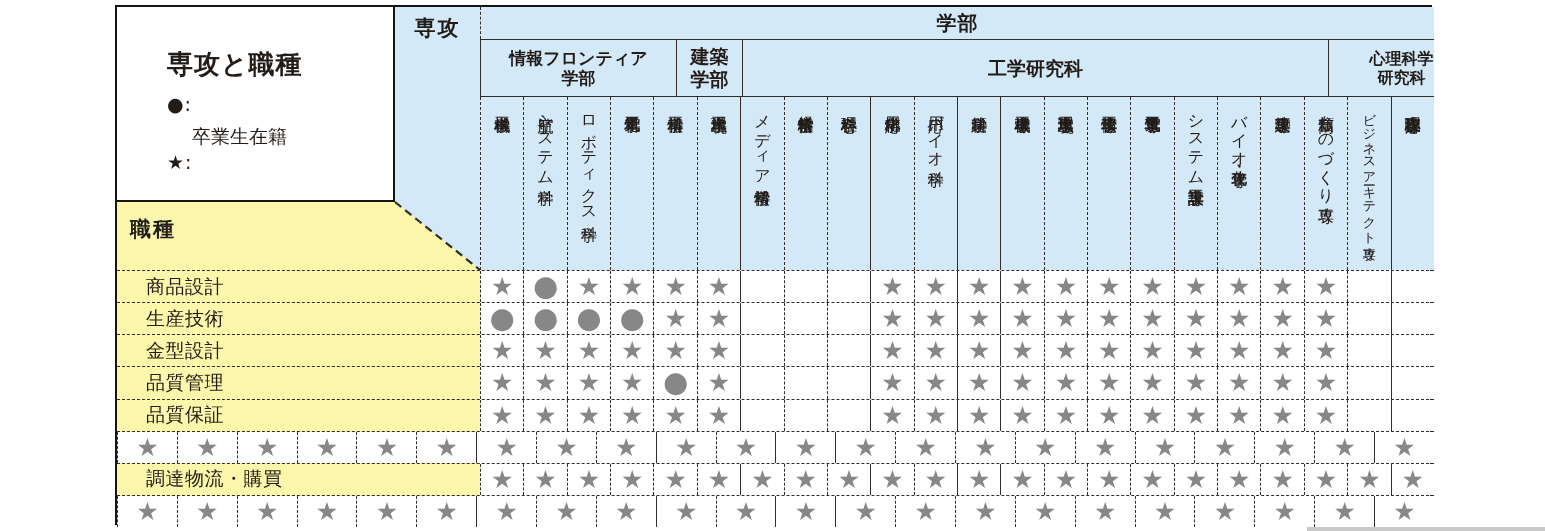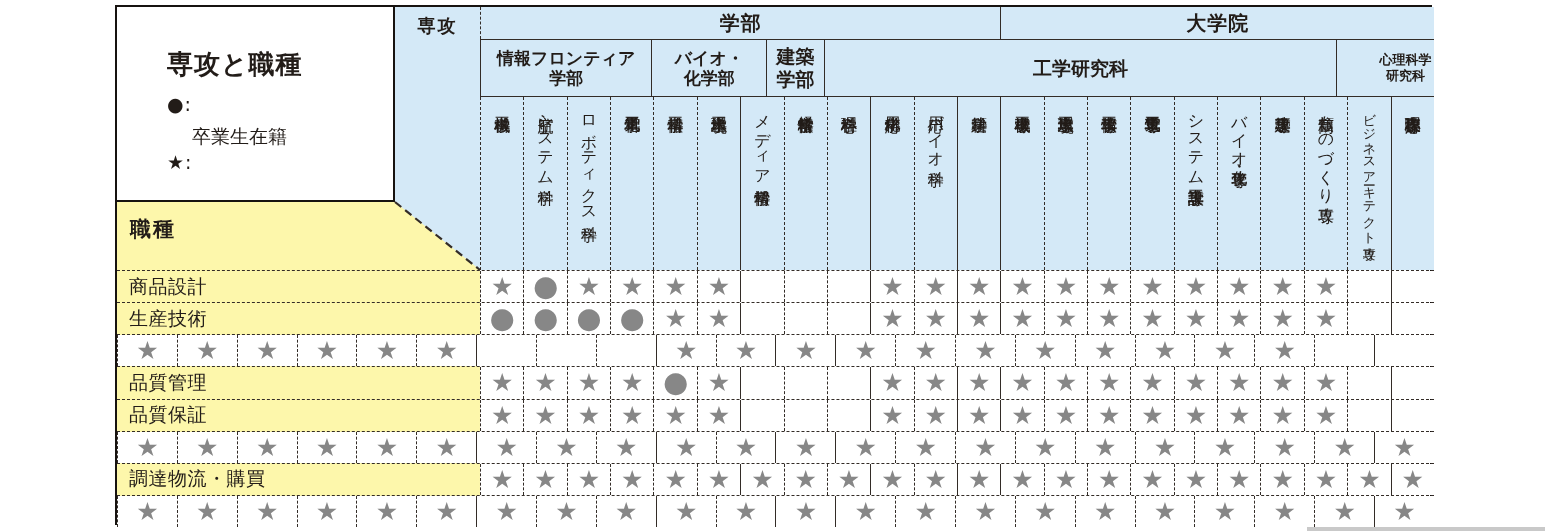--- a/index.html
+++ b/index.html
@@ -69,21 +69,21 @@
     font-weight: 500;
   }
   .legend-item .sym { flex: 0 0 auto; }
   .legend-item .sep { flex: 0 0 auto; padding: 0 1px; }
   .legend-item .lbl { flex: 0 1 auto; max-width: 140px; margin-top: 32px; }
   .corner-top {
     position: absolute;
     left: 278px; top: 7px;
     width: 85px;
     text-align: center;
-    font-size: 18px;
+    font-size: 21px;
     font-weight: bold;
     letter-spacing: 2px;
   }
   .corner-left {
     position: absolute;
     left: 13px; top: 208px;
     font-size: 21px;
     font-weight: bold;
     letter-spacing: 2px;
   }
@@ -131,21 +131,21 @@
   .trow {
     flex: 1 1 0;
     display: flex;
     border-top: 1.5px dashed var(--line);
     align-items: stretch;
   }
   .rowlabel {
     flex: 0 0 363px;
     display: flex;
     align-items: center;
-    padding-left: 12px;
+    padding-left: 29px;
     font-size: 19px;
     font-weight: 500;
     letter-spacing: 0.5px;
   }
   .mcell {
     flex: 1 1 0;
     display: flex;
     align-items: center;
     justify-content: center;
     background: #ffffff;
@@ -184,31 +184,28 @@
             <span class="sep">:</span>
           </div>
         </div>
     </div>
 
     <div class="corner-top">専攻</div>
     <div class="corner-left">職種</div>
 
     <div class="lvl1" id="lvl1">
         <div class="h1cell dashL" style="flex: 12 1 0px;">学部</div>
-        <div class="h1cell solidL" style="flex: 10 1 0px;">大学院</div>
       </div>
     <div class="lvl2" id="lvl2">
         <div class="h2cell solidL" style="flex: 3 1 0px;">情報フロンティア
 学部</div>
-        <div class="h2cell solidL" style="flex: 2 1 0px;">バイオ・
-化学部</div>
         <div class="h2cell solidL" style="flex: 1 1 0px; font-size: 19px;">建築
 学部</div>
         <div class="h2cell solidL" style="flex: 9 1 0px; font-size: 19px;">工学研究科</div>
-        <div class="h2cell solidL" style="flex: 1 1 0px; font-size: 13px; padding-left: 40px;">心理科学
+        <div class="h2cell solidL" style="flex: 1 1 0px; font-size: 16px; padding-left: 40px;">心理科学
 研究科</div>
       </div>
     <div class="colheads" id="colheads">
         <div class="colcell dashL">
           <span style="font-size: 16px;">機械工学科</span>
         </div>
         <div class="colcell dashL">
           <span style="font-size: 16px;">航空システム学科</span>
         </div>
         <div class="colcell dashL">
@@ -385,20 +382,21 @@
           <div class="mcell dashL">
             <span class="m-star">★</span>
           </div>
           <div class="mcell dashL">
             <span class="m-star">★</span>
           </div>
           <div class="mcell dashL"></div>
           <div class="mcell solidL"></div>
         </div>
         <div class="trow">
+          <div class="rowlabel">金型設計</div>
           <div class="mcell dashL">
             <span class="m-star">★</span>
           </div>
           <div class="mcell dashL">
             <span class="m-star">★</span>
           </div>
           <div class="mcell dashL">
             <span class="m-star">★</span>
           </div>
           <div class="mcell dashL">

